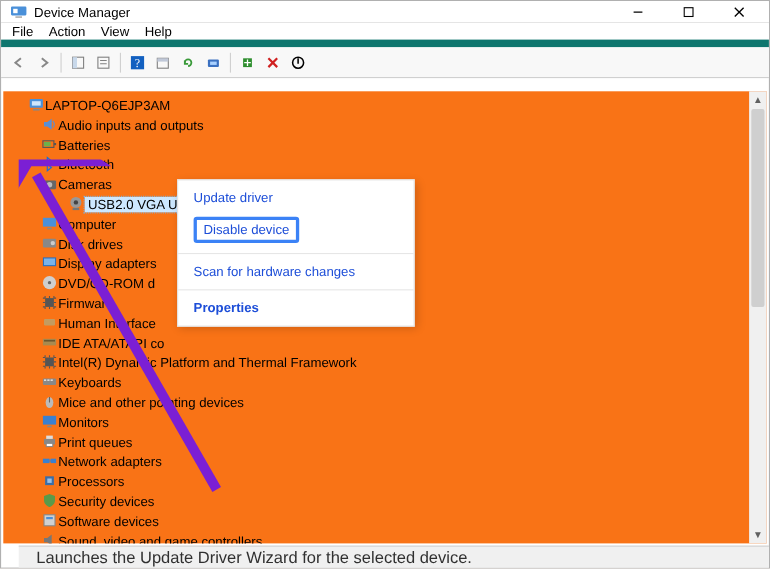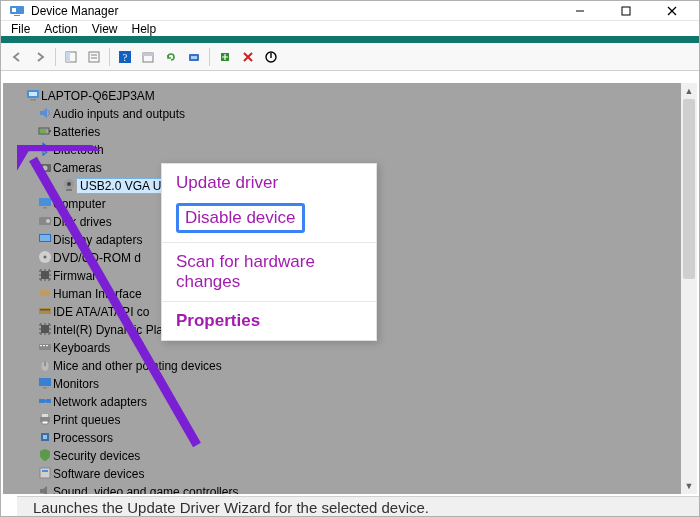--- a/index.html
+++ b/index.html
@@ -77,21 +77,21 @@
   .toolbar .sep {
     width: 1px; height: 18px;
     background: #d0d0d0;
     margin: 0 2px;
   }
   
   .tree {
     position: absolute;
     top: 82px; bottom: 22px;
     left: 2px; right: 2px;
-    background: #a3a3a3;
+    background: #f97316;
     overflow: hidden;
     padding-top: 4px;
   }
   
   .cat {
     display: flex;
     align-items: center;
     height: 18px;
   }
   .cat .caret { width: 12px; margin-right: 2px; }
@@ -105,22 +105,22 @@
     left: 160px; top: 162px;
     width: 216px;
     background: #fff;
     border: 1px solid #e0e0e0;
     box-shadow: 2px 2px 8px rgba(0,0,0,0.18);
     padding: 4px 0;
     z-index: 50;
   }
   .context-menu .mitem {
     padding: 5px 14px;
-    font-size: 17px;
-    color: #a21caf;
+    font-size: 12px;
+    color: #1d4ed8;
   }
   .context-menu .msep {
     height: 1px; background: #e6e6e6;
     margin: 4px 0;
   }
   .context-menu .mitem.bold { font-weight: bold; }
   .context-menu .mitem .hl {
     display: inline-block;
     border: 3px solid #3b82f6;
     padding: 2px 6px;
@@ -418,34 +418,34 @@
           <span class="caret collapsed"></span>
           <span class="icon"><svg width="16" height="16">
               <rect x="2" y="3" width="12" height="8" fill="#3a80d0"></rect>
               <rect x="6" y="12" width="4" height="1.5" fill="#888"></rect>
             </svg></span>
           <span class="label">Monitors</span>
         </div>
         <div class="cat level2">
           <span class="caret collapsed"></span>
           <span class="icon"><svg width="16" height="16">
+              <rect x="3" y="6" width="10" height="5" fill="#888"></rect>
+              <rect x="5" y="3" width="6" height="3" fill="#ddd"></rect>
+              <rect x="5" y="10" width="6" height="3" fill="#fff" stroke="#888"></rect>
+            </svg></span>
+          <span class="label">Print queues</span>
+        </div>
+        <div class="cat level2">
+          <span class="caret collapsed"></span>
+          <span class="icon"><svg width="16" height="16">
               <rect x="2" y="6" width="6" height="4" fill="#3a80d0"></rect>
               <rect x="9" y="6" width="5" height="4" fill="#3a80d0"></rect>
               <line x1="8" y1="8" x2="9" y2="8" stroke="#3a80d0" stroke-width="2"></line>
             </svg></span>
           <span class="label">Network adapters</span>
-        </div>
-        <div class="cat level2">
-          <span class="caret collapsed"></span>
-          <span class="icon"><svg width="16" height="16">
-              <rect x="3" y="6" width="10" height="5" fill="#888"></rect>
-              <rect x="5" y="3" width="6" height="3" fill="#ddd"></rect>
-              <rect x="5" y="10" width="6" height="3" fill="#fff" stroke="#888"></rect>
-            </svg></span>
-          <span class="label">Print queues</span>
         </div>
         <div class="cat level2">
           <span class="caret collapsed"></span>
           <span class="icon"><svg width="16" height="16">
               <rect x="4" y="4" width="8" height="8" fill="#3a6ea8"></rect>
               <rect x="6" y="6" width="4" height="4" fill="#9bc0e6"></rect>
             </svg></span>
           <span class="label">Processors</span>
         </div>
         <div class="cat level2">

